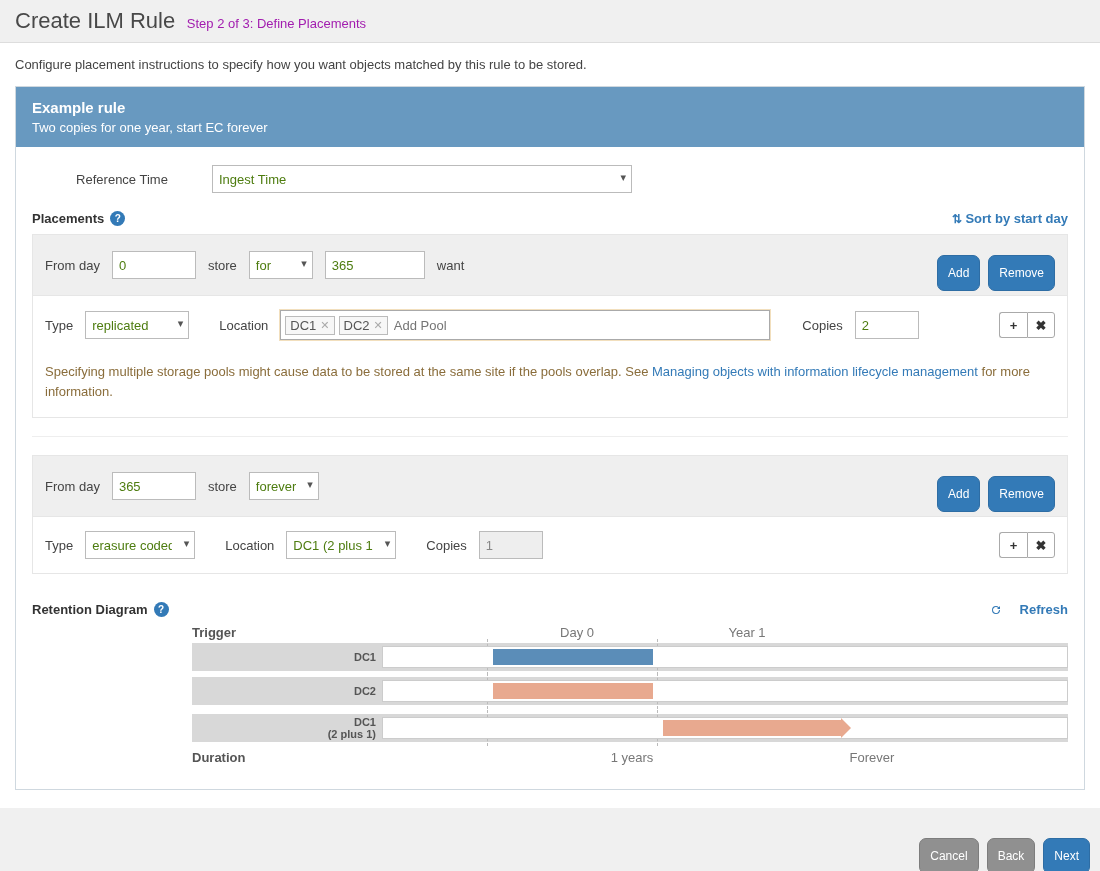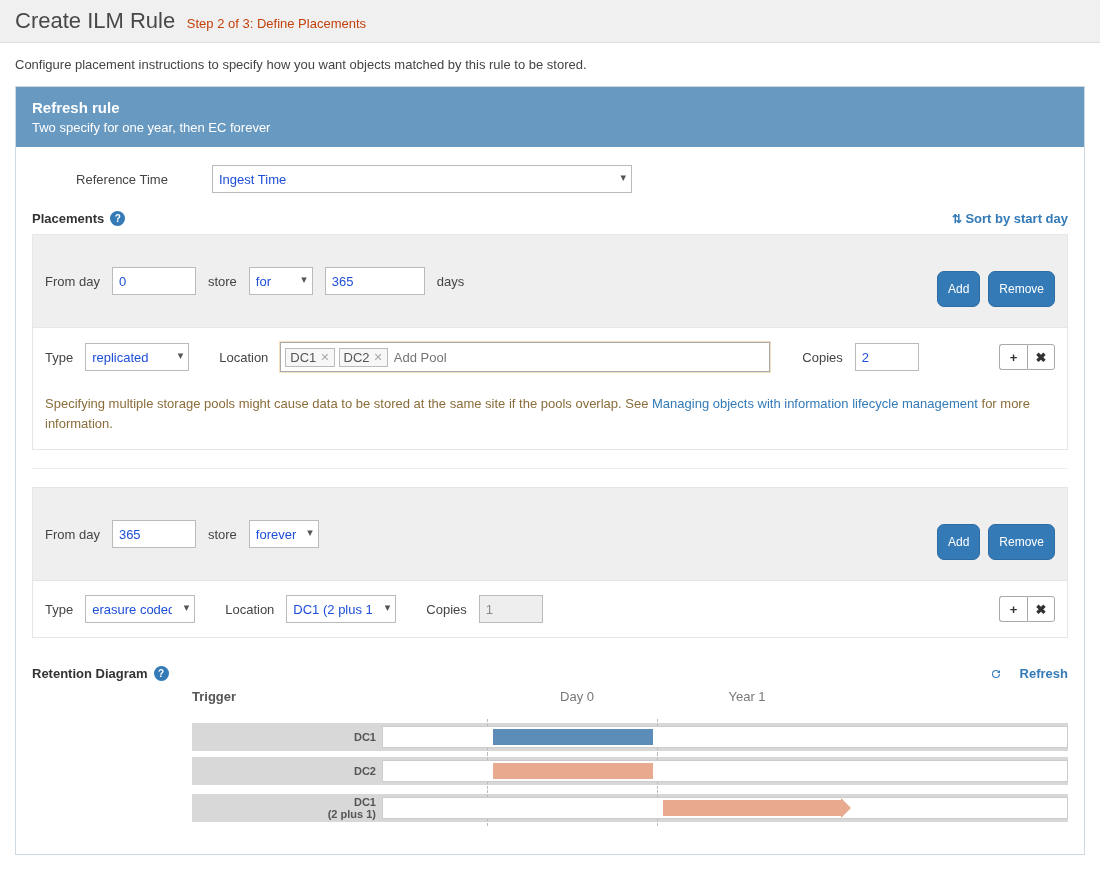--- a/index.html
+++ b/index.html
@@ -20,21 +20,21 @@
   }
   .page-header h1 {
     display: inline;
     font-size: 22px;
     color: #484848;
     font-weight: normal;
     margin: 0;
   }
   .page-header .step {
     font-size: 13px;
-    color: #c2410c;
+    color: #a21caf;
     margin-left: 8px;
   }
   .intro {
     padding: 14px 15px 4px 15px;
     color: #444;
   }
   .panel {
     margin: 10px 15px;
     border: 1px solid #cfd8df;
   }
@@ -65,21 +65,21 @@
   }
   .reftime-lbl {
     width: 180px;
     text-align: center;
   }
   .sel, .txt {
     border: 1px solid #bbb;
     background: #fff;
     height: 28px;
     padding: 3px 6px;
-    color: #1d4ed8;
+    color: #4d7c0f;
   }
   .sel {
     appearance: none;
     -webkit-appearance: none;
     background-image: none;
     padding-right: 22px;
     position: relative;
   }
   .sel-wrap {
     position: relative;
@@ -125,21 +125,21 @@
     font-weight: bold;
     cursor: pointer;
   }
   .placement {
     border: 1px solid #e6e6e6;
     margin-top: 8px;
   }
   .placement-head {
     background: #efefef;
     border-bottom: 1px solid #e6e6e6;
-    padding: 20px 12px;
+    padding: 4px 12px;
     display: flex;
     align-items: center;
     gap: 12px;
   }
   .btn {
     background: #337ab7;
     color: #fff;
     border: 1px solid #2e6da4;
     border-radius: 7px;
     height: 36px;
@@ -331,21 +331,21 @@
   .d-icon.double {
     left: 438px;
   }
   .d-axis {
     display: flex;
     margin-left: 160px;
     font-size: 11px;
     color: #777;
   }
   .d-axis.top {
-    margin-bottom: 18px;
+    margin-bottom: 2px;
   }
   .d-axis .seg0 { width: 300px; font-weight:bold; font-family:Arial; color:#555; }
   .d-axis .seg1 { width: 170px; text-align:center; }
   .d-axis .seg2 { width: 170px; text-align:center; }
   .d-axis .seg3 { flex:1; text-align:center; }
   .footer {
     background: #f0f0f0;
     padding: 14px 10px;
     display: flex;
     justify-content: flex-end;
@@ -373,22 +373,22 @@
 
 <div class="page-header">
   <h1>Create ILM Rule</h1>
   <span class="step">Step 2 of 3: Define Placements</span>
 </div>
 
 <div class="intro">Configure placement instructions to specify how you want objects matched by this rule to be stored.</div>
 
 <div class="panel">
   <div class="banner">
-    <div class="title">Refresh rule</div>
-    <div class="subtitle">Two specify for one year, then EC forever</div>
+    <div class="title">Example rule</div>
+    <div class="subtitle">Two copies for one year, start EC forever</div>
   </div>
 
   <div class="body">
 
     <div class="row">
       <div class="lbl reftime-lbl">Reference Time</div>
       <span class="sel-wrap">
         <select class="sel reftime-sel">
           <option>Ingest Time</option>
         </select>
@@ -407,21 +407,21 @@
       <div class="placement-head">
         <span class="lbl">From day</span>
         <input class="txt" style="width: 84px;" value="0">
         <span class="lbl">store</span>
         <span class="sel-wrap">
           <select class="sel" style="width:64px">
             <option>for</option>
           </select>
         </span>
         <input class="txt" style="width: 100px;" value="365">
-        <span class="lbl">days</span>
+        <span class="lbl">want</span>
         <div class="right-btns">
           <button class="btn">Add</button>
           <button class="btn">Remove</button>
         </div>
       </div>
       <div class="placement-body">
         <span class="lbl">Type</span>
         <span class="sel-wrap">
           <select class="sel" style="width:104px">
             <option>replicated</option>
@@ -553,20 +553,25 @@
               <path d="M9 3v12c0 1.4 2.7 2.5 6 2.5s6-1.1 6-2.5V3"></path>
               <ellipse cx="8" cy="4" rx="6" ry="2.5"></ellipse>
               <path d="M2 4v12c0 1.4 2.7 2.5 6 2.5s6-1.1 6-2.5V4"></path>
             </svg>
           <div class="d-track">
             <div class="d-bar peach arrow" style="left:278px;width:178px"></div>
           </div>
         </div>
       </div>
 
+      <div class="d-axis">
+        <span class="seg0">Duration</span>
+        <span style="width:280px;text-align:center">1 years</span>
+        <span style="width:200px;text-align:center">Forever</span>
+      </div>
     </div>
 
   </div>
 </div>
 
 <div class="footer">
   <button class="btn gray">Cancel</button>
   <button class="btn gray">Back</button>
   <button class="btn">Next</button>
 </div>

